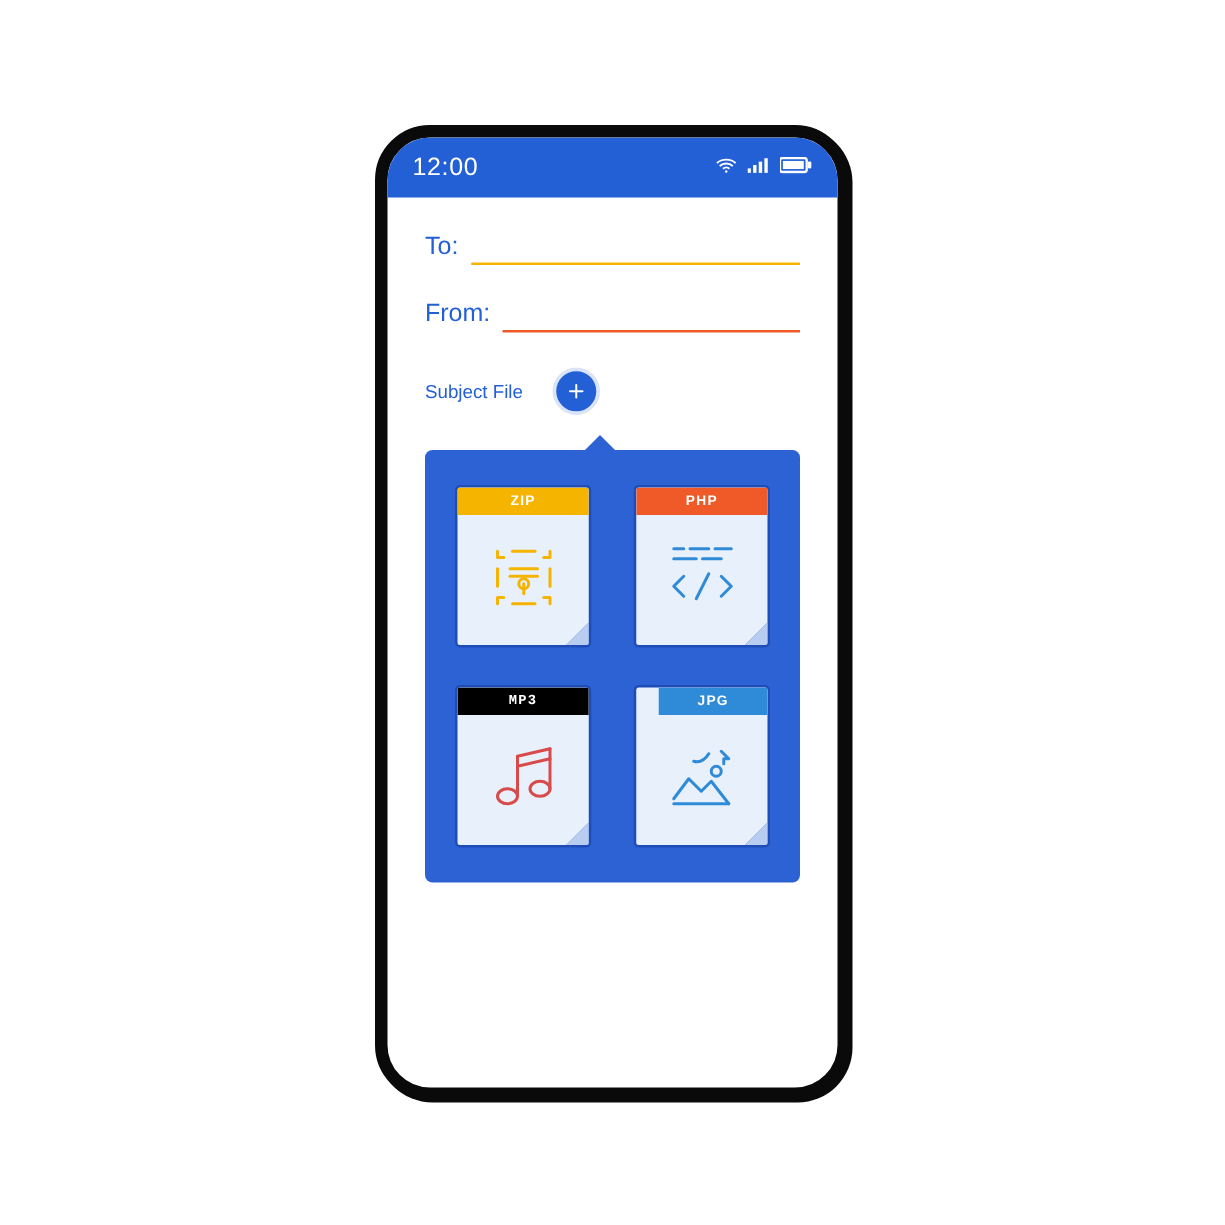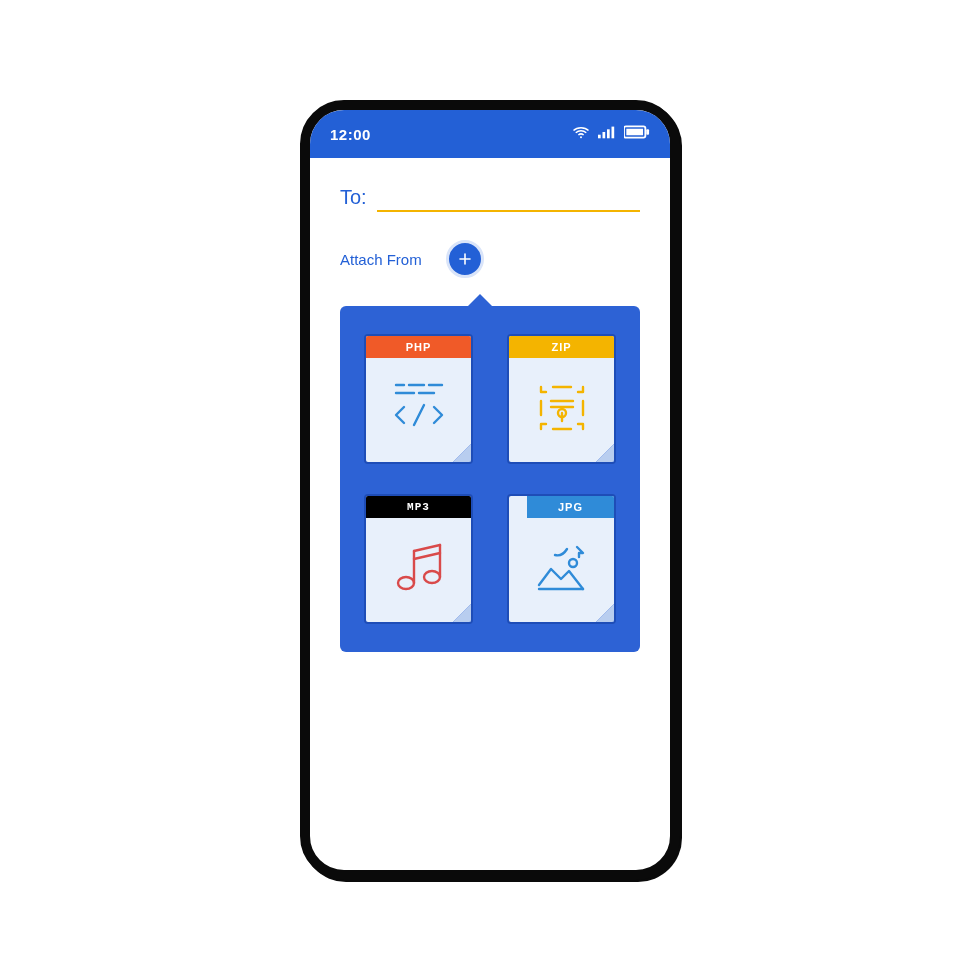--- a/index.html
+++ b/index.html
@@ -24,21 +24,21 @@
   }
   .status-bar {
     height: 48px;
     background: #2360d6;
     display: flex;
     align-items: center;
     justify-content: space-between;
     padding: 0 20px;
     color: #fff;
   }
-  .status-time { font-size: 15px; font-weight: 700; letter-spacing: 0.5px; }
+  .status-time { font-size: 20px; font-weight: 400; letter-spacing: 0.5px; }
   .status-icons { display: flex; align-items: center; gap: 8px; }
 
   .content {
     padding: 28px 30px 0 30px;
     position: relative;
   }
   .page-title {
     color: #2360d6;
     font-size: 21px;
     font-weight: 500;
@@ -192,56 +192,41 @@
     </div>
   </div>
 
   <div class="content">
 
     <div class="field-row">
       <span class="field-label">To:</span>
       <input class="field-input underline-yellow" style="">
     </div>
 
+    <div class="field-row">
+      <span class="field-label">From:</span>
+      <input class="field-input underline-orange" style="">
+    </div>
 
 
     <div class="attach-row">
-      <span class="attach-label">Attach From</span>
+      <span class="attach-label">Subject File</span>
       <div class="plus-btn">
         <span>
           <svg width="14" height="14" viewBox="0 0 14 14" stroke="#fff" stroke-width="1.6" stroke-linecap="round">
             <line x1="7" y1="2" x2="7" y2="12"></line>
             <line x1="2" y1="7" x2="12" y2="7"></line>
           </svg>
         </span>
       </div>
     </div>
 
     <div class="popover-wrap">
       <div class="popover-arrow"></div>
       <div class="popover">
-
-        <div class="file-card">
-          <div class="file-head head-orange">PHP</div>
-          <div class="file-body">
-            <span>
-              <svg width="70" height="70" viewBox="0 0 70 70" fill="none" stroke="#2f8bd8" stroke-width="2.4" stroke-linecap="round" stroke-linejoin="round">
-                <line x1="12" y1="12" x2="20" y2="12"></line>
-                <line x1="25" y1="12" x2="40" y2="12"></line>
-                <line x1="45" y1="12" x2="58" y2="12"></line>
-                <line x1="12" y1="20" x2="30" y2="20"></line>
-                <line x1="35" y1="20" x2="50" y2="20"></line>
-                <polyline points="20,34 12,42 20,50"></polyline>
-                <polyline points="50,34 58,42 50,50"></polyline>
-                <line x1="40" y1="32" x2="30" y2="52"></line>
-              </svg>
-            </span>
-            <div class="fold"></div>
-          </div>
-        </div>
 
         <div class="file-card">
           <div class="file-head head-yellow">ZIP</div>
           <div class="file-body">
             <span>
               <svg width="66" height="66" viewBox="0 0 66 66" fill="none" stroke="#f4b400" stroke-width="2.4" stroke-linecap="round" stroke-linejoin="round">
                 <path d="M12 17 h5 M12 12 v5 M54 17 h-5 M54 12 v5 M12 49 h5 M12 54 v-5 M54 49 h-5 M54 54 v-5"></path>
                 <line x1="24" y1="12" x2="42" y2="12"></line>
                 <line x1="24" y1="54" x2="42" y2="54"></line>
                 <line x1="12" y1="26" x2="12" y2="40"></line>
@@ -250,20 +235,39 @@
                 <line x1="22" y1="32" x2="44" y2="32"></line>
                 <path d="M29 38 a4 4 0 1 0 8 0 a4 4 0 1 0 -8 0"></path>
                 <line x1="33" y1="38" x2="33" y2="46"></line>
               </svg>
             </span>
             <div class="fold"></div>
           </div>
         </div>
 
         <div class="file-card">
+          <div class="file-head head-orange">PHP</div>
+          <div class="file-body">
+            <span>
+              <svg width="70" height="70" viewBox="0 0 70 70" fill="none" stroke="#2f8bd8" stroke-width="2.4" stroke-linecap="round" stroke-linejoin="round">
+                <line x1="12" y1="12" x2="20" y2="12"></line>
+                <line x1="25" y1="12" x2="40" y2="12"></line>
+                <line x1="45" y1="12" x2="58" y2="12"></line>
+                <line x1="12" y1="20" x2="30" y2="20"></line>
+                <line x1="35" y1="20" x2="50" y2="20"></line>
+                <polyline points="20,34 12,42 20,50"></polyline>
+                <polyline points="50,34 58,42 50,50"></polyline>
+                <line x1="40" y1="32" x2="30" y2="52"></line>
+              </svg>
+            </span>
+            <div class="fold"></div>
+          </div>
+        </div>
+
+        <div class="file-card">
           <div class="file-head head-red">MP3</div>
           <div class="file-body">
             <span>
               <svg width="70" height="70" viewBox="0 0 70 70" fill="none" stroke="#d94a4a" stroke-width="2.4" stroke-linecap="round" stroke-linejoin="round">
                 <ellipse cx="22" cy="50" rx="8" ry="6"></ellipse>
                 <ellipse cx="48" cy="44" rx="8" ry="6"></ellipse>
                 <line x1="30" y1="50" x2="30" y2="18"></line>
                 <line x1="56" y1="44" x2="56" y2="12"></line>
                 <line x1="30" y1="18" x2="56" y2="12"></line>
                 <line x1="30" y1="26" x2="56" y2="20"></line>

